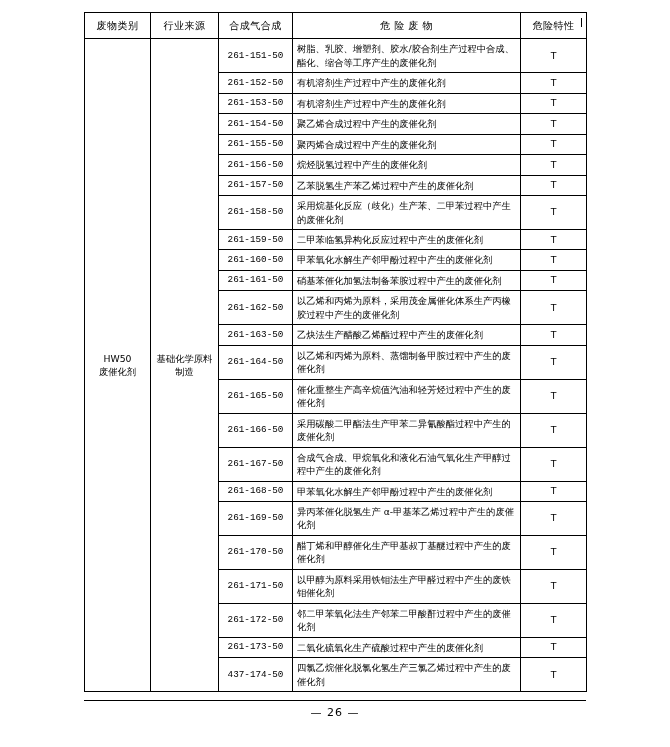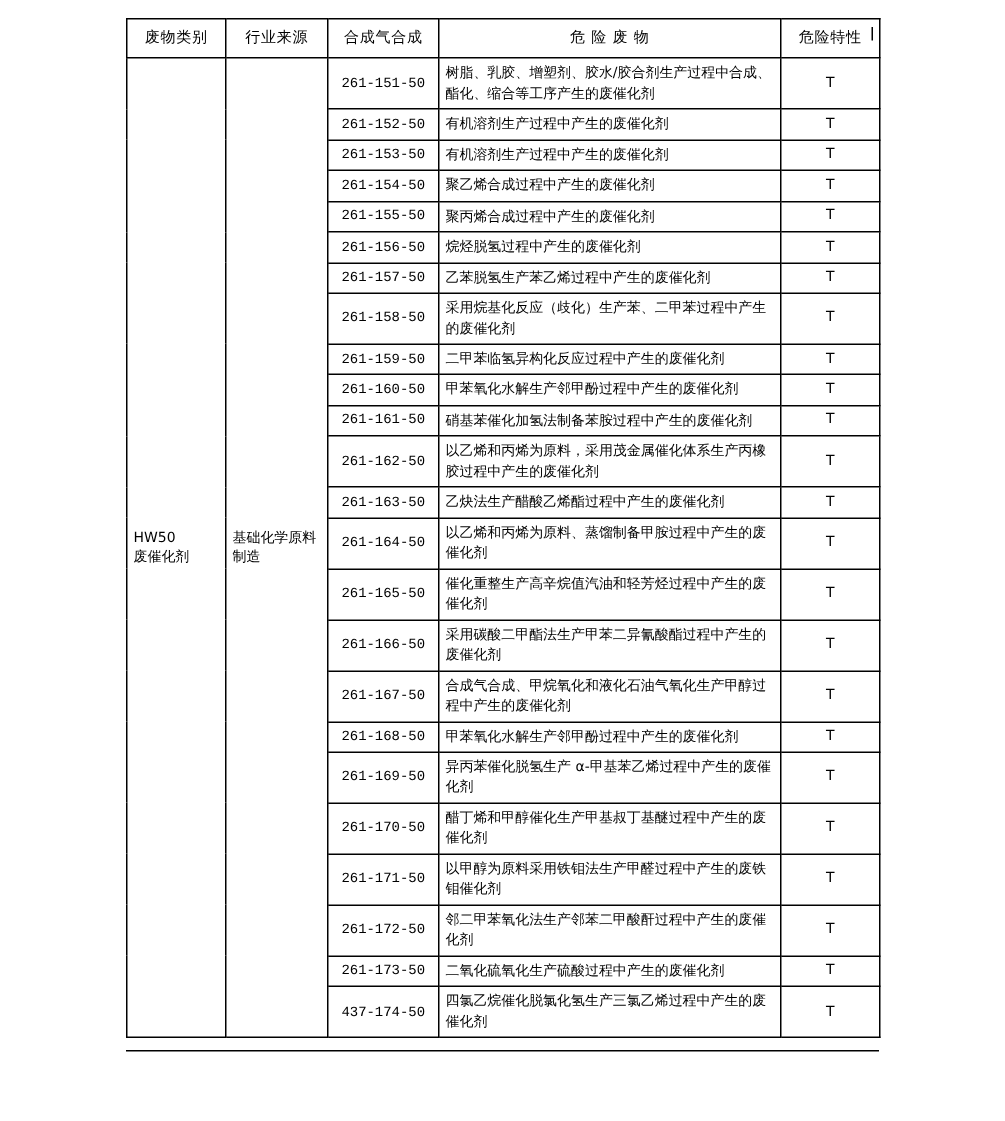--- a/index.html
+++ b/index.html
@@ -46,20 +46,21 @@
     letter-spacing: 0.5px;
     padding: 6px 2px;
   }
   .col-cat   { width: 66px; }
   .col-src   { width: 68px; }
   .col-code  { width: 74px; }
   .col-name  { width: 228px; }
   .col-prop  { width: 66px; }
 
   td.cat-cell, td.src-cell {
+    text-align: center;
     font-size: 9.3px;
     line-height: 1.45;
   }
   td.code-cell {
     text-align: center;
     white-space: nowrap;
     font-size: 9.3px;
     font-family: Liberation Mono, monospace;
   }
   td.name-cell {
@@ -250,14 +251,15 @@
             <td class="name-cell">四氯乙烷催化脱氯化氢生产三氯乙烯过程中产生的废催化剂</td>
             <td class="prop-cell">T</td>
           </tr>
         </tbody>
     </table>
   </div>
 
   <div class="header-tick"></div>
 
   <div class="footer-rule"></div>
+  <div class="footer">— 26 —</div>
 
 </div>
 
 </body></html>

